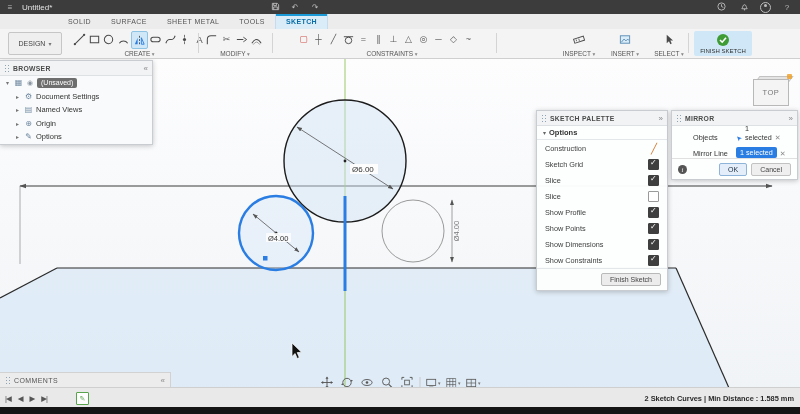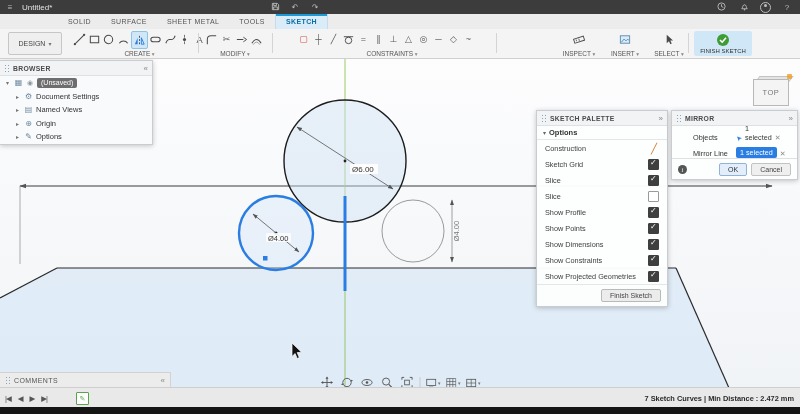--- a/index.html
+++ b/index.html
@@ -488,24 +488,20 @@
           <span class="pctl ctl-checkbox on"></span>
         </div>
         <div class="prow">
           <span class="plabel">Show Dimensions</span>
           <span class="pctl ctl-checkbox on"></span>
         </div>
         <div class="prow">
           <span class="plabel">Show Constraints</span>
           <span class="pctl ctl-checkbox on"></span>
         </div>
-        <div class="prow">
-          <span class="plabel">Show Projected Geometries</span>
-          <span class="pctl ctl-checkbox on"></span>
-        </div>
       </div>
     <div id="pal-foot">
       <button id="finish-sketch-btn">Finish Sketch</button>
     </div>
   </div>
 
   <div id="mirror" class="panel">
     <div class="phead">
       <span class="grip"></span>
       <span class="ptitle">MIRROR</span>
@@ -592,17 +588,17 @@
   <div id="statusstrip">
     <div id="playback">
       <span class="pb">|◀</span>
       <span class="pb">◀</span>
       <span class="pb">▶</span>
       <span class="pb">▶|</span>
     </div>
     <div id="tl-sketch-chip">
       <span>✎</span>
     </div>
-    <div id="status-text">7 Sketch Curves | Min Distance : 2.472 mm</div>
+    <div id="status-text">2 Sketch Curves | Min Distance : 1.585 mm</div>
   </div>
   <div id="dock"></div>
 
 </div>
 
 </body></html>

